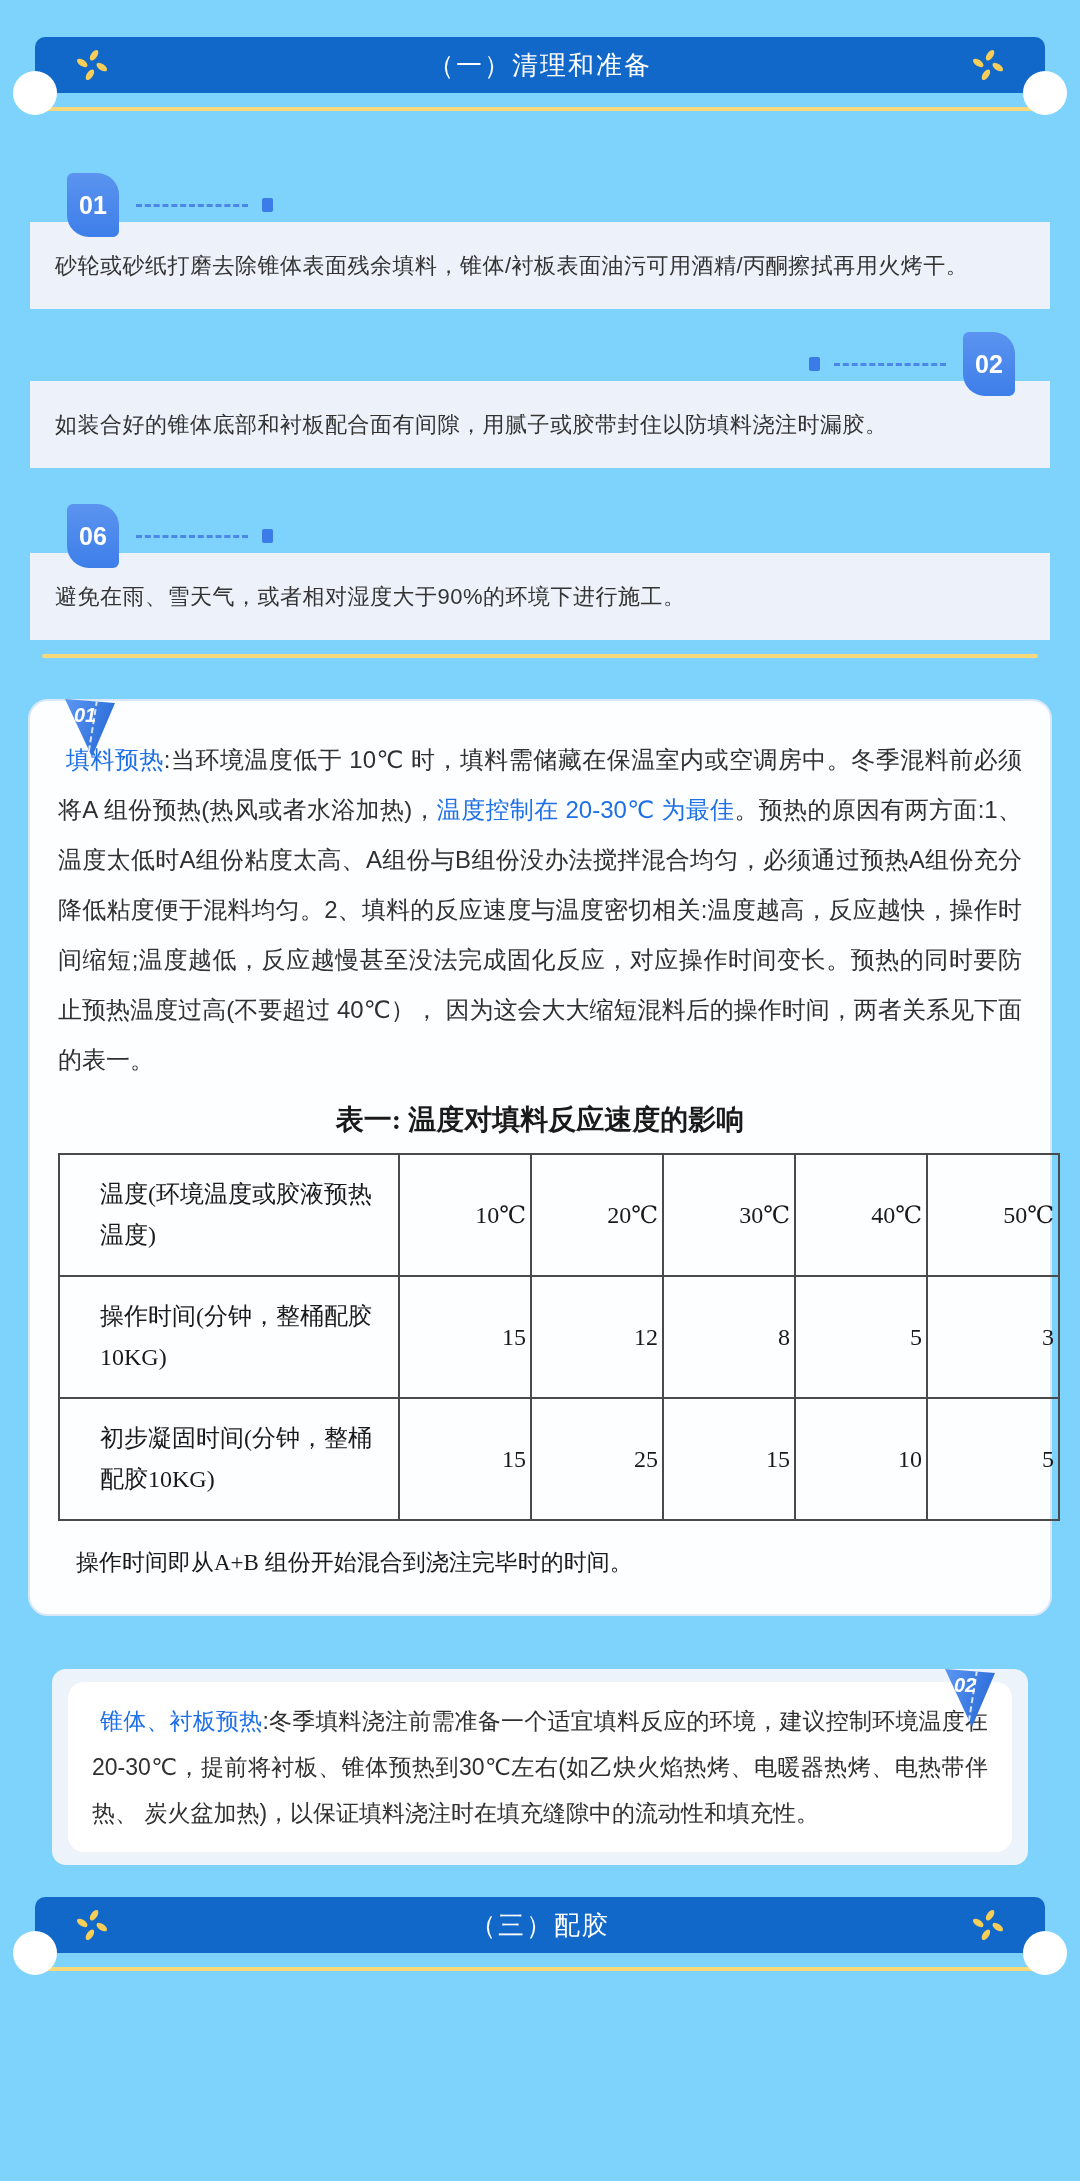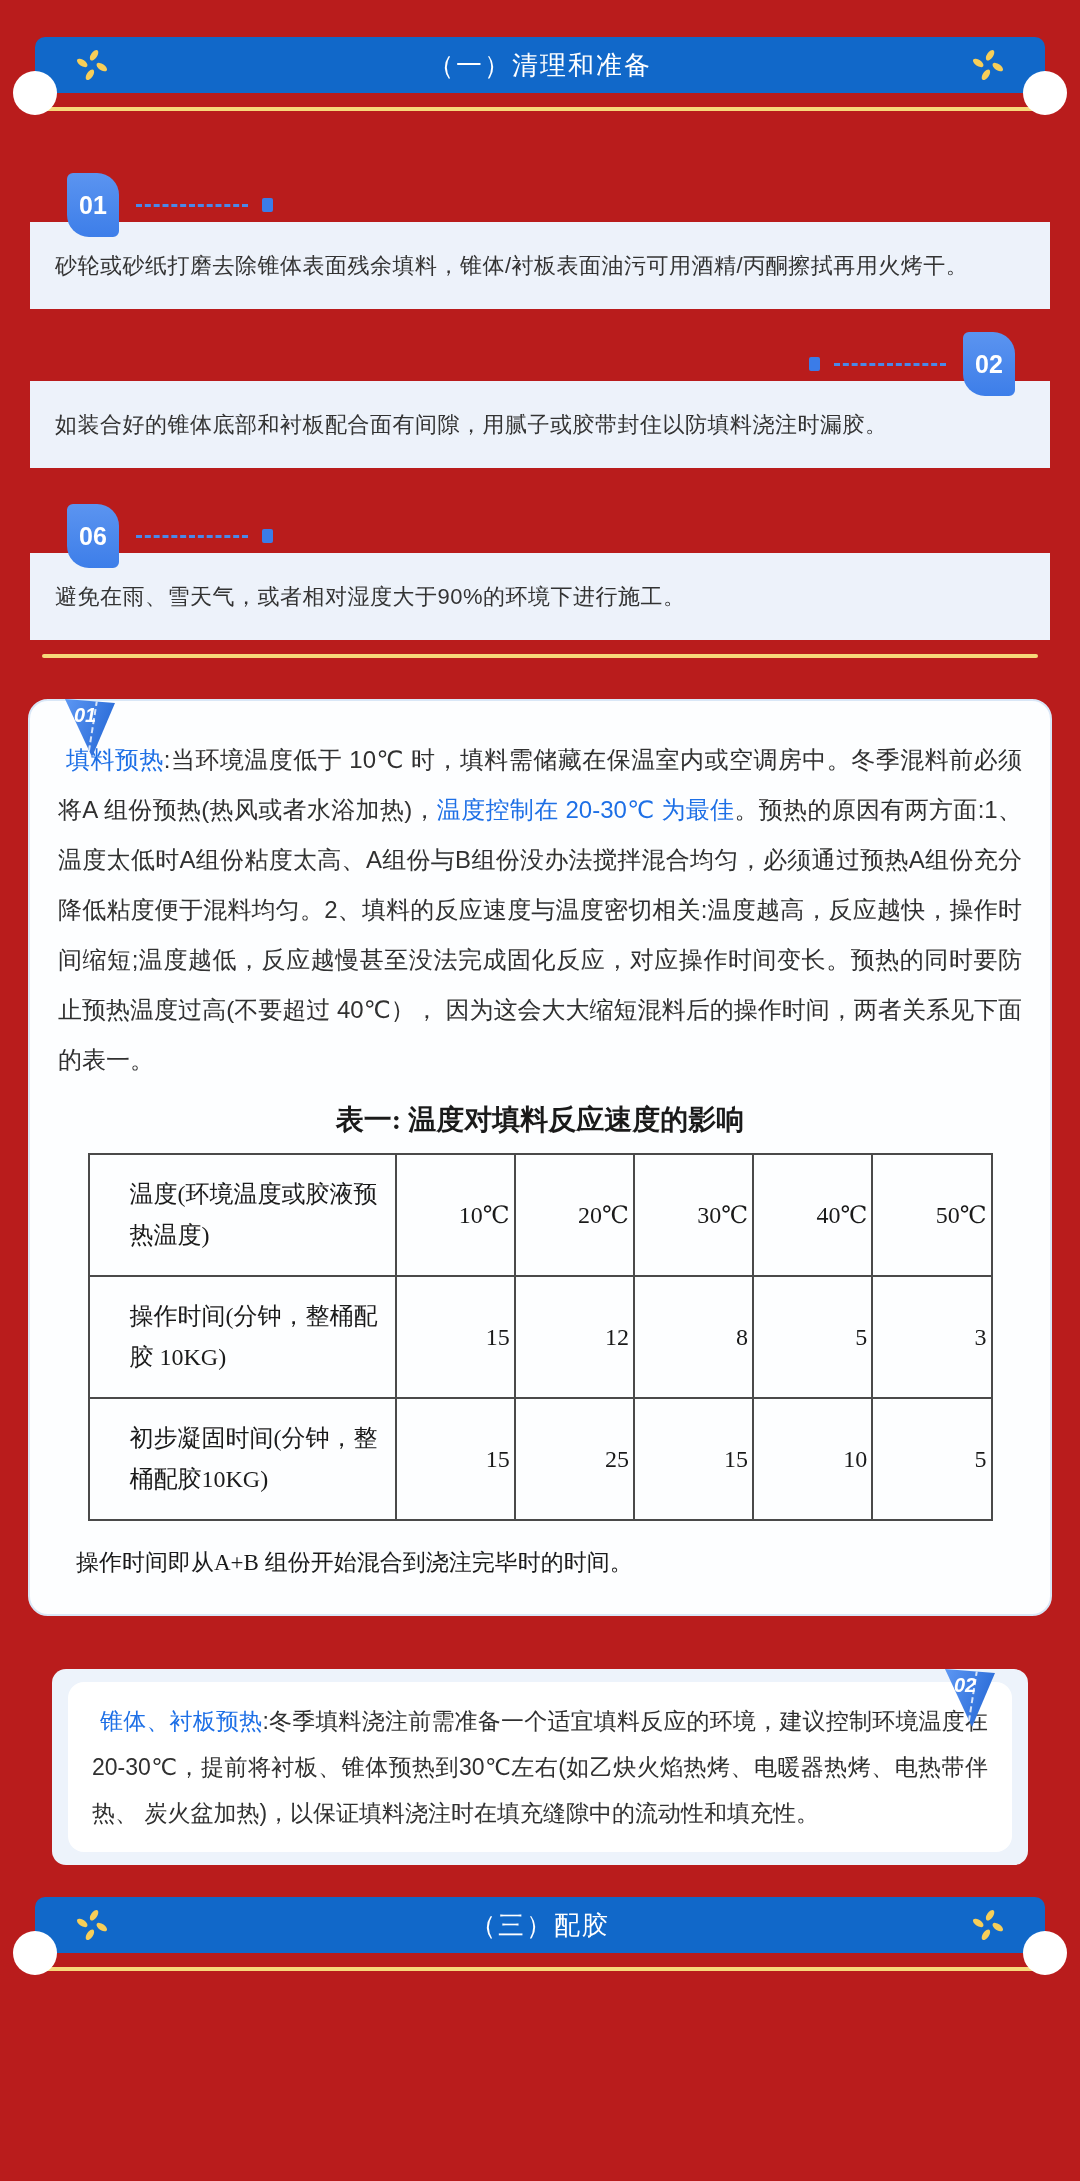--- a/index.html
+++ b/index.html
@@ -1,16 +1,16 @@
 <!DOCTYPE html>
 <html><head>
 <meta charset="utf-8">
 <style>
   html,body{margin:0;padding:0;background:#fff;}
-  .page{position:relative;width:1080px;height:2181px;background:#b91c1c;overflow:hidden;
+  .page{position:relative;width:1080px;height:2181px;background:#7dd3fc;overflow:hidden;
         font-family:"Liberation Sans","DejaVu Sans",sans-serif;color:#303030;}
 
   
   .banner{position:relative;margin:0 35px;height:56px;background:#1168c9;
           border-radius:10px 10px 2px 2px;display:flex;align-items:center;
           padding:0 40px;box-sizing:border-box;}
   .banner::before,.banner::after{content:"";position:absolute;width:44px;height:44px;
           background:#fff;border-radius:50%;bottom:-22px;}
   .banner::before{left:-22px;}
   .banner::after{right:-22px;}
@@ -47,21 +47,21 @@
   .flag.fright{right:85px;}
 
   .panel{position:relative;z-index:1;margin:33px 28px 0;background:#fdfeff;
          border:2px solid #d9e7f7;border-radius:20px;padding:34px 28px 36px;box-sizing:border-box;}
   .para{font-size:24px;line-height:50px;text-align:justify;color:#303030;}
   .lead{color:#1d6fe6;font-weight:normal;margin-left:8px;}
   .hl{color:#1d6fe6;}
 
   .tbl-title{margin-top:16px;text-align:center;font-family:"Liberation Serif","DejaVu Serif",serif;
              font-size:28px;font-weight:600;color:#1a1a1a;}
-  table.rt{border-collapse:collapse;margin:14px auto 0;width:905px;table-layout:fixed;
+  table.rt{border-collapse:collapse;margin:14px auto 0;width:1002px;table-layout:fixed;
            font-family:"Liberation Serif","DejaVu Serif",serif;font-size:24px;color:#1a1a1a;}
   table.rt td{border:2px solid #4a4a4a;height:112px;text-align:right;vertical-align:middle;padding:4px;}
   table.rt td.lbl{text-align:left;padding-left:40px;padding-right:12px;line-height:1.7;}
   .note{margin:26px 0 0 18px;font-family:"Liberation Serif","DejaVu Serif",serif;font-size:23px;color:#1a1a1a;}
 
   .s2block2{position:relative;margin-top:53px;}
   .panel-outer{position:relative;z-index:1;margin:30px 52px 0;background:#edf3fb;border-radius:14px;
                padding:13px 16px;box-sizing:border-box;}
   .panel-inner{background:#fff;border-radius:16px;padding:16px 24px;}
   .p2{font-size:23px;line-height:46px;text-align:justify;color:#303030;}

